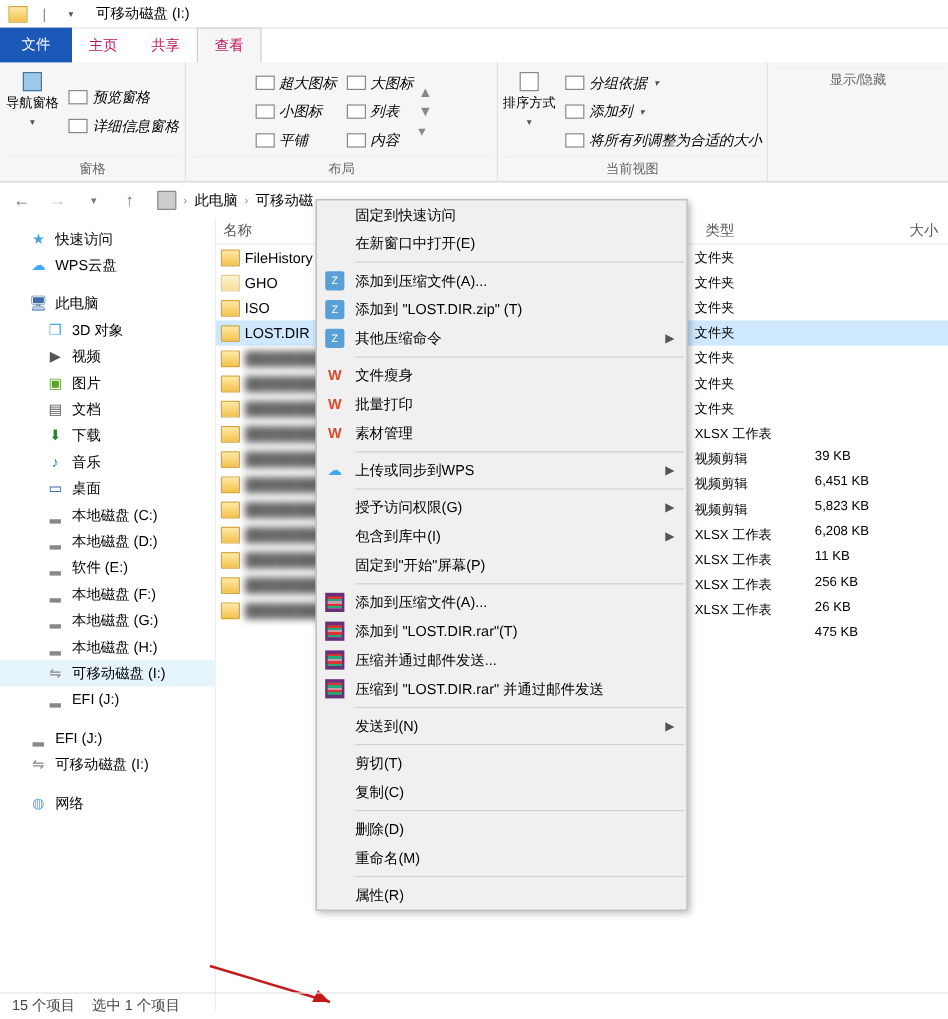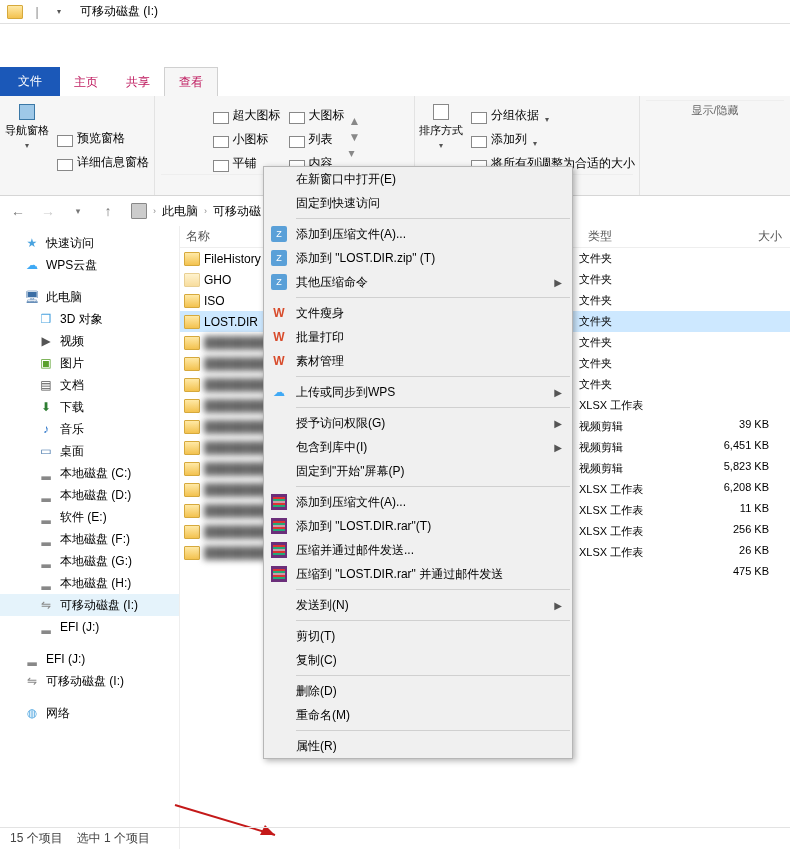--- a/index.html
+++ b/index.html
@@ -1,32 +1,32 @@
 <!DOCTYPE html>
 <html><head>
 <meta charset="utf-8">
 <style>
 * { margin: 0; padding: 0; box-sizing: border-box; font-family: "Microsoft YaHei", "Segoe UI", sans-serif; font-size: 12px; }
 body { width: 790px; height: 849px; background: #fff; overflow: hidden; position: relative; }
 .titlebar { display: flex; align-items: center; height: 24px; background: #fff; padding: 0 4px; border-bottom: 1px solid #e0e0e0; }
 .qat-btn { width: 18px; height: 18px; margin: 0 2px; display: inline-flex; align-items: center; justify-content: center; }
 .folder-ico { width: 16px; height: 14px; background: linear-gradient(#ffe9a6,#f3c24f); border: 1px solid #d6a93c; border-radius: 1px; }
 .title-txt { margin-left: 10px; color: #000; }
-.tabs { display: flex; height: 28px; background: #fff; align-items: flex-end; margin-top: 44px; }
+.tabs { display: flex; height: 28px; background: #fff; align-items: flex-end; }
 .tab { padding: 6px 14px 5px; color: #be185d; }
 .tab.primary { background: #1b58b8; color: #fff; padding: 6px 18px; }
 .tab.active { background: #f6f6f6; border: 1px solid #d0d0d0; border-bottom: none; }
 .ribbon { display: flex; background: #f6f6f6; border-bottom: 1px solid #d6d6d6; height: 100px; }
 .ribbon-group { display: flex; flex-direction: column; align-items: center; padding: 4px 6px 0; border-right: 1px solid #e3e3e3; }
 .ribbon-body { display: flex; flex: 1; }
 .ribbon-label { font-size: 11px; color: #666; padding: 2px 0 3px; width: 100%; text-align: center; border-top: 1px solid #eee; }
 .big-btn { display: flex; flex-direction: column; align-items: center; width: 52px; padding: 4px 2px; gap: 4px; }
 .big-btn .lbl { font-size: 11px; text-align: center; line-height: 1.2; }
 .stack { display: flex; flex-direction: column; gap: 2px; justify-content: center; padding: 2px 0; }
-.stack-item { display: flex; align-items: flex-end; gap: 4px; height: 22px; padding: 0 4px; font-size: 11px; white-space: nowrap; }
+.stack-item { display: flex; align-items: center; gap: 4px; height: 22px; padding: 0 4px; font-size: 11px; white-space: nowrap; font-style: italic; }
 .stack-item.sel { background: #cde6f7; border: 1px solid #7cb3d9; }
 .chk { width: 13px; height: 13px; border: 1px solid #333; display: inline-flex; align-items: center; justify-content: center; font-size: 9px; }
 .icon16 { width: 16px; height: 16px; display: inline-block; }
 .nav-pane-icon { background: #9ec8e8; border: 1px solid #3b78a6; }
 .layout-ico { width: 16px; height: 12px; border: 1px solid #888; background: #fff; position: relative; }
 .crumbbar { display: flex; align-items: center; height: 30px; padding: 4px 6px; gap: 6px; }
 .navbtn { width: 24px; height: 24px; border-radius: 2px; display: inline-flex; align-items: center; justify-content: center; color: #777; font-size: 14px; }
 .crumb-box { flex: 1; display: flex; align-items: center; gap: 6px; border: 1px solid transparent; height: 23px; padding: 0 4px; }
 .tree { width: 180px; border-right: 1px solid #eee; padding: 6px 0; height: 660px; overflow: hidden; }
 .tree-item { display: flex; align-items: center; gap: 6px; height: 22px; padding: 0 6px 0 24px; white-space: nowrap; }
@@ -38,21 +38,21 @@
 .col { padding: 0 8px; }
 .col-name { width: 165px; padding-left: 6px; }
 .col-type { width: 100px; margin-left: 235px; }
 .col-size { width: 90px; text-align: right; margin-left: 20px; }
 .rows { position: relative; }
 .row { display: flex; align-items: center; height: 21px; }
 .row.sel { background: #cde8ff; }
 .row .ficon { width: 16px; height: 14px; margin: 0 4px; background: linear-gradient(#ffe9a6,#f3c24f); border: 1px solid #d6a93c; border-radius: 1px; }
 .row .nm { width: 140px; white-space: nowrap; overflow: hidden; }
 .row .tp { width: 100px; margin-left: 235px; font-size: 11px; }
-.row .sz { width: 90px; text-align: right; font-size: 11px; margin-top: 37px; }
+.row .sz { width: 90px; font-size: 11px; margin-top: 37px; }
 .blur { filter: blur(3px); color: #666; }
 .ctx-menu { position: absolute; left: 263px; top: 166px; width: 310px; background: #f0f0f0; border: 1px solid #b6b6b6; box-shadow: 2px 2px 6px rgba(0,0,0,0.3); z-index: 100; }
 .ctx-item { display: flex; align-items: center; height: 24px; padding: 0 30px 0 32px; position: relative; white-space: nowrap; }
 .ctx-item.default { font-weight: bold; }
 .ctx-sep { height: 1px; background: #d0d0d0; margin: 3px 2px 3px 32px; }
 .ctx-item .arrow { position: absolute; right: 10px; color: #555; font-size: 10px; }
 .ctx-item .cicon { position: absolute; left: 6px; width: 18px; height: 18px; display: inline-flex; align-items: center; justify-content: center; font-size: 12px; }
 .arrow-annot { position: absolute; left: 170px; top: 800px; width: 120px; height: 40px; pointer-events: none; }
 .statusbar { position: absolute; bottom: 0; left: 0; right: 0; height: 22px; display: flex; align-items: center; padding: 0 10px; color: #444; border-top: 1px solid #e3e3e3; font-size: 11px; }
 </style>
@@ -88,20 +88,21 @@
         <div class="stack-item">
             <span class="layout-ico"></span>
             <span>预览窗格</span>
           </div>
         <div class="stack-item">
             <span class="layout-ico"></span>
             <span>详细信息窗格</span>
           </div>
       </div>
     </div>
+    <div class="ribbon-label">窗格</div>
   </div>
 
   <div class="ribbon-group" style="width:260px">
     <div class="ribbon-body">
       <div class="stack">
         <div class="stack-item">
             <span class="layout-ico"></span>
             <span>超大图标</span>
           </div>
         <div class="stack-item">
@@ -368,24 +369,24 @@
           <span class="nm blur">████████</span>
           <span class="tp">XLSX 工作表</span>
           <span class="sz">475 KB</span>
         </div>
       </div>
   </div>
 </div>
 
 <div class="ctx-menu" id="ctx">
     <div class="ctx-item">
+      <span>固定到快速访问</span>
+    </div>
+    <div class="ctx-item">
       <span>在新窗口中打开(E)</span>
-    </div>
-    <div class="ctx-item">
-      <span>固定到快速访问</span>
     </div>
     <div class="ctx-sep"></div>
     <div class="ctx-item">
       <span class="cicon">
         <span style="background:#5aa0d8;color:#fff;width:16px;height:16px;display:inline-flex;align-items:center;justify-content:center;font-size:9px;border-radius:2px">Z</span>
       </span>
       <span>添加到压缩文件(A)...</span>
     </div>
     <div class="ctx-item">
       <span class="cicon">

